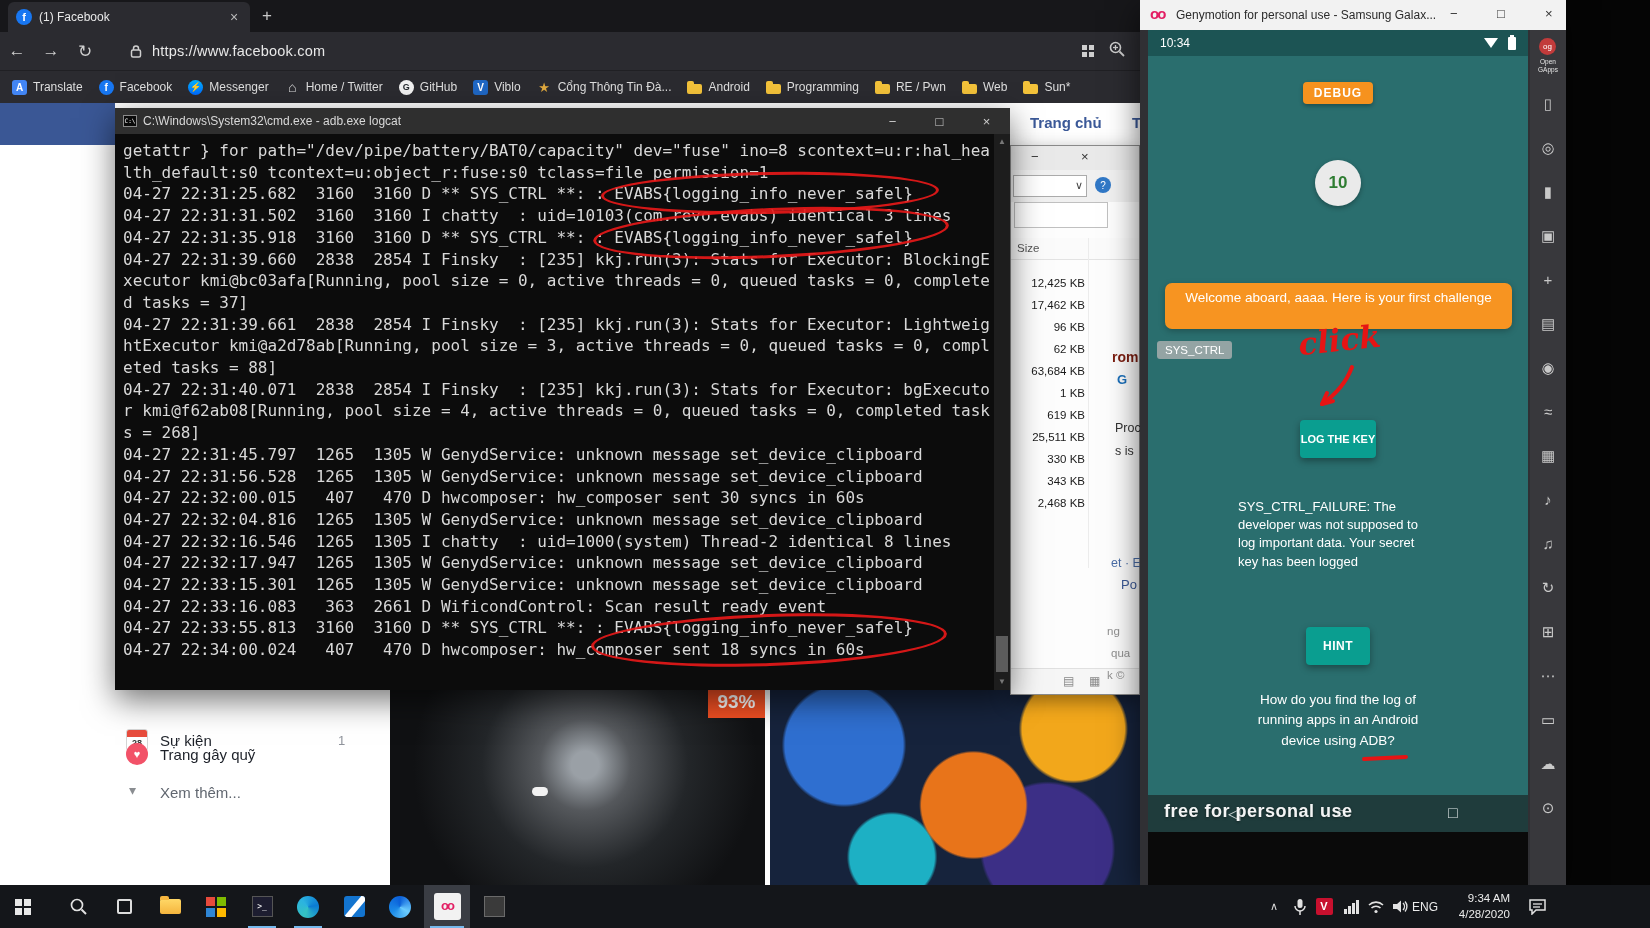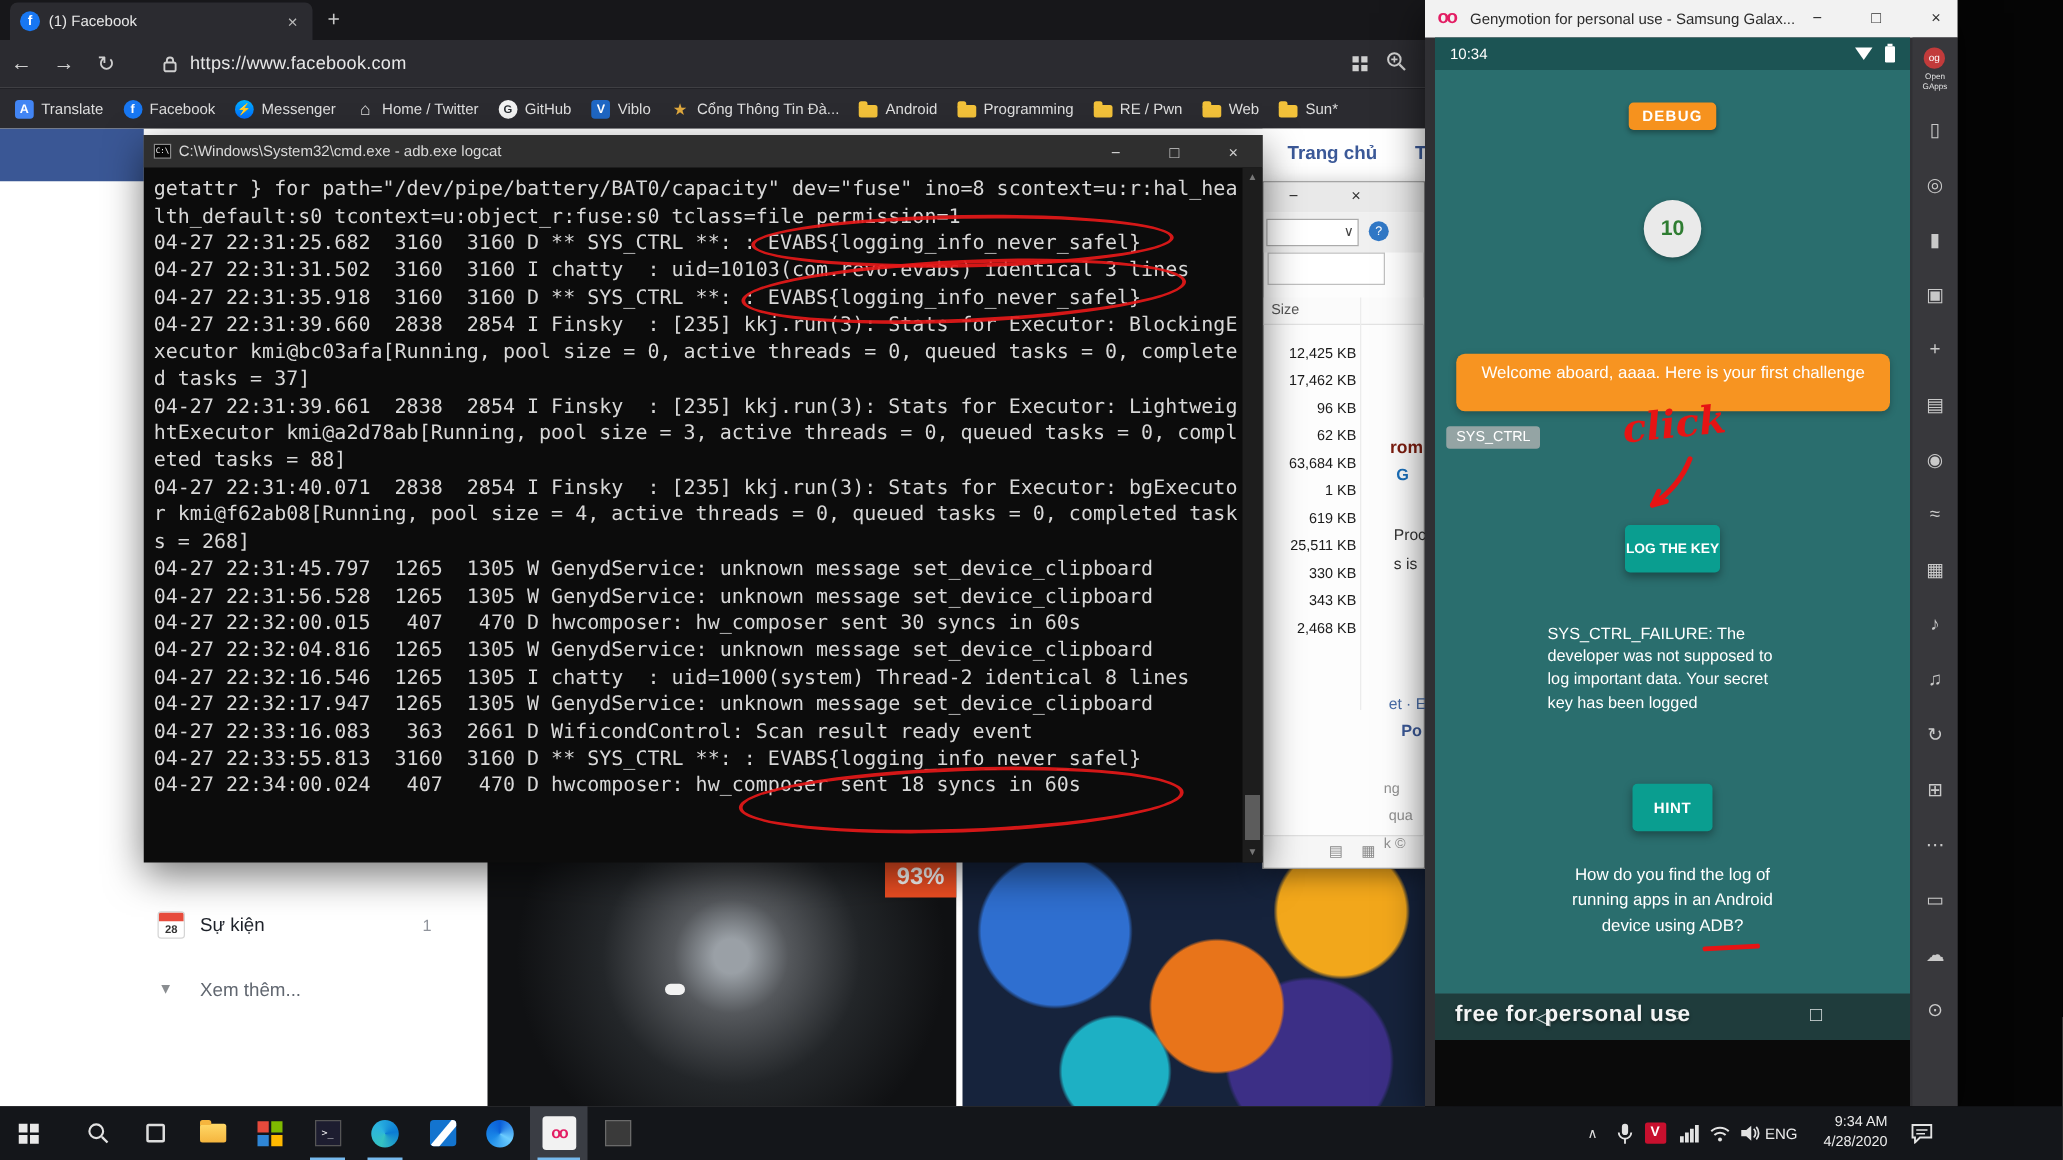--- a/index.html
+++ b/index.html
@@ -105,21 +105,21 @@
   .fp-st { position:absolute; top:5px; color:#888; font-size:12px; }
   .fp-st1 { left:52px; } .fp-st1::after { content:"▤"; }
   .fp-st2 { left:78px; } .fp-st2::after { content:"▦"; }
 
   #fragments { position:absolute; left:0; top:0; width:1650px; height:928px; z-index:3; pointer-events:none; }
   .frag { position:absolute; white-space:nowrap; }
   .f-red { color:#7c1d10; font-weight:bold; font-size:14px; }
   .f-blue { color:#1a6fba; font-weight:bold; font-size:13px; }
   .f-dark { color:#333; font-size:12.5px; }
   .f-link { color:#4a6ea8; font-size:12.5px; }
-  .f-linkb { color:#3b5998; font-weight:bold; font-size:13px; }
+  .f-linkb { color:#3b5998; font-weight:normal; font-size:13px; }
   .f-gray { color:#909090; font-size:11.5px; }
 
   
   #cmd { position:absolute; left:115px; top:108px; width:895px; height:582px; background:#0c0c0c;
     box-shadow:0 10px 30px rgba(0,0,0,.55); z-index:4; }
   #cmd-titlebar { position:absolute; left:0; top:0; width:100%; height:26px; background:#2f2f2f;
     display:flex; align-items:center; }
   #cmd-icon { width:14px; height:12px; background:#0a0a0a; border:1px solid #8a8a8a; margin:0 6px 0 8px;
     color:#fff; font-size:6px; line-height:10px; text-align:center; font-family:"DejaVu Sans Mono", monospace; }
   #cmd-title { color:#d9d9d9; font-size:12px; flex:1; white-space:nowrap; overflow:hidden; }
@@ -357,20 +357,24 @@
       </div>
 
       <div class="fb-row" style="top:599px;margin-top:24px;">
         <span class="cal-ic">
             <b></b>
             <span class="cal-num">28</span>
           </span>
         <span class="fb-label">Sự kiện</span>
         <span class="fb-badge">1</span>
       </div>
+      <div class="fb-row" style="top:637px;">
+        <span class="heart-ic"></span>
+        <span class="fb-label">Trang gây quỹ</span>
+      </div>
       <div class="fb-row" style="top:675px;">
         <span class="chev-ic"></span>
         <span class="fb-label" style="color:#616770;">Xem thêm...</span>
       </div>
 
       <div id="fb-img1">
           <span class="plogo"></span>
         </div>
       <div id="fb-badge24">93%</div>
       <div id="fb-img2"></div>
@@ -444,20 +448,21 @@
         <div class="cmd-line">eted tasks = 88]</div>
         <div class="cmd-line">04-27 22:31:40.071  2838  2854 I Finsky  : [235] kkj.run(3): Stats for Executor: bgExecuto</div>
         <div class="cmd-line">r kmi@f62ab08[Running, pool size = 4, active threads = 0, queued tasks = 0, completed task</div>
         <div class="cmd-line">s = 268]</div>
         <div class="cmd-line">04-27 22:31:45.797  1265  1305 W GenydService: unknown message set_device_clipboard</div>
         <div class="cmd-line">04-27 22:31:56.528  1265  1305 W GenydService: unknown message set_device_clipboard</div>
         <div class="cmd-line">04-27 22:32:00.015   407   470 D hwcomposer: hw_composer sent 30 syncs in 60s</div>
         <div class="cmd-line">04-27 22:32:04.816  1265  1305 W GenydService: unknown message set_device_clipboard</div>
         <div class="cmd-line">04-27 22:32:16.546  1265  1305 I chatty  : uid=1000(system) Thread-2 identical 8 lines</div>
         <div class="cmd-line">04-27 22:32:17.947  1265  1305 W GenydService: unknown message set_device_clipboard</div>
+        <div class="cmd-line">04-27 22:33:15.301  1265  1305 W GenydService: unknown message set_device_clipboard</div>
         <div class="cmd-line">04-27 22:33:16.083   363  2661 D WificondControl: Scan result ready event</div>
         <div class="cmd-line">04-27 22:33:55.813  3160  3160 D ** SYS_CTRL **: : EVABS{logging_info_never_safel}</div>
         <div class="cmd-line">04-27 22:34:00.024   407   470 D hwcomposer: hw_composer sent 18 syncs in 60s</div>
       </div>
     <div id="cmd-scroll">
       <span class="sc-arrow sc-up"></span>
       <span class="sc-arrow sc-dn"></span>
       <span id="cmd-thumb"></span>
     </div>
     <div class="red-ellipse" id="re1"></div>

